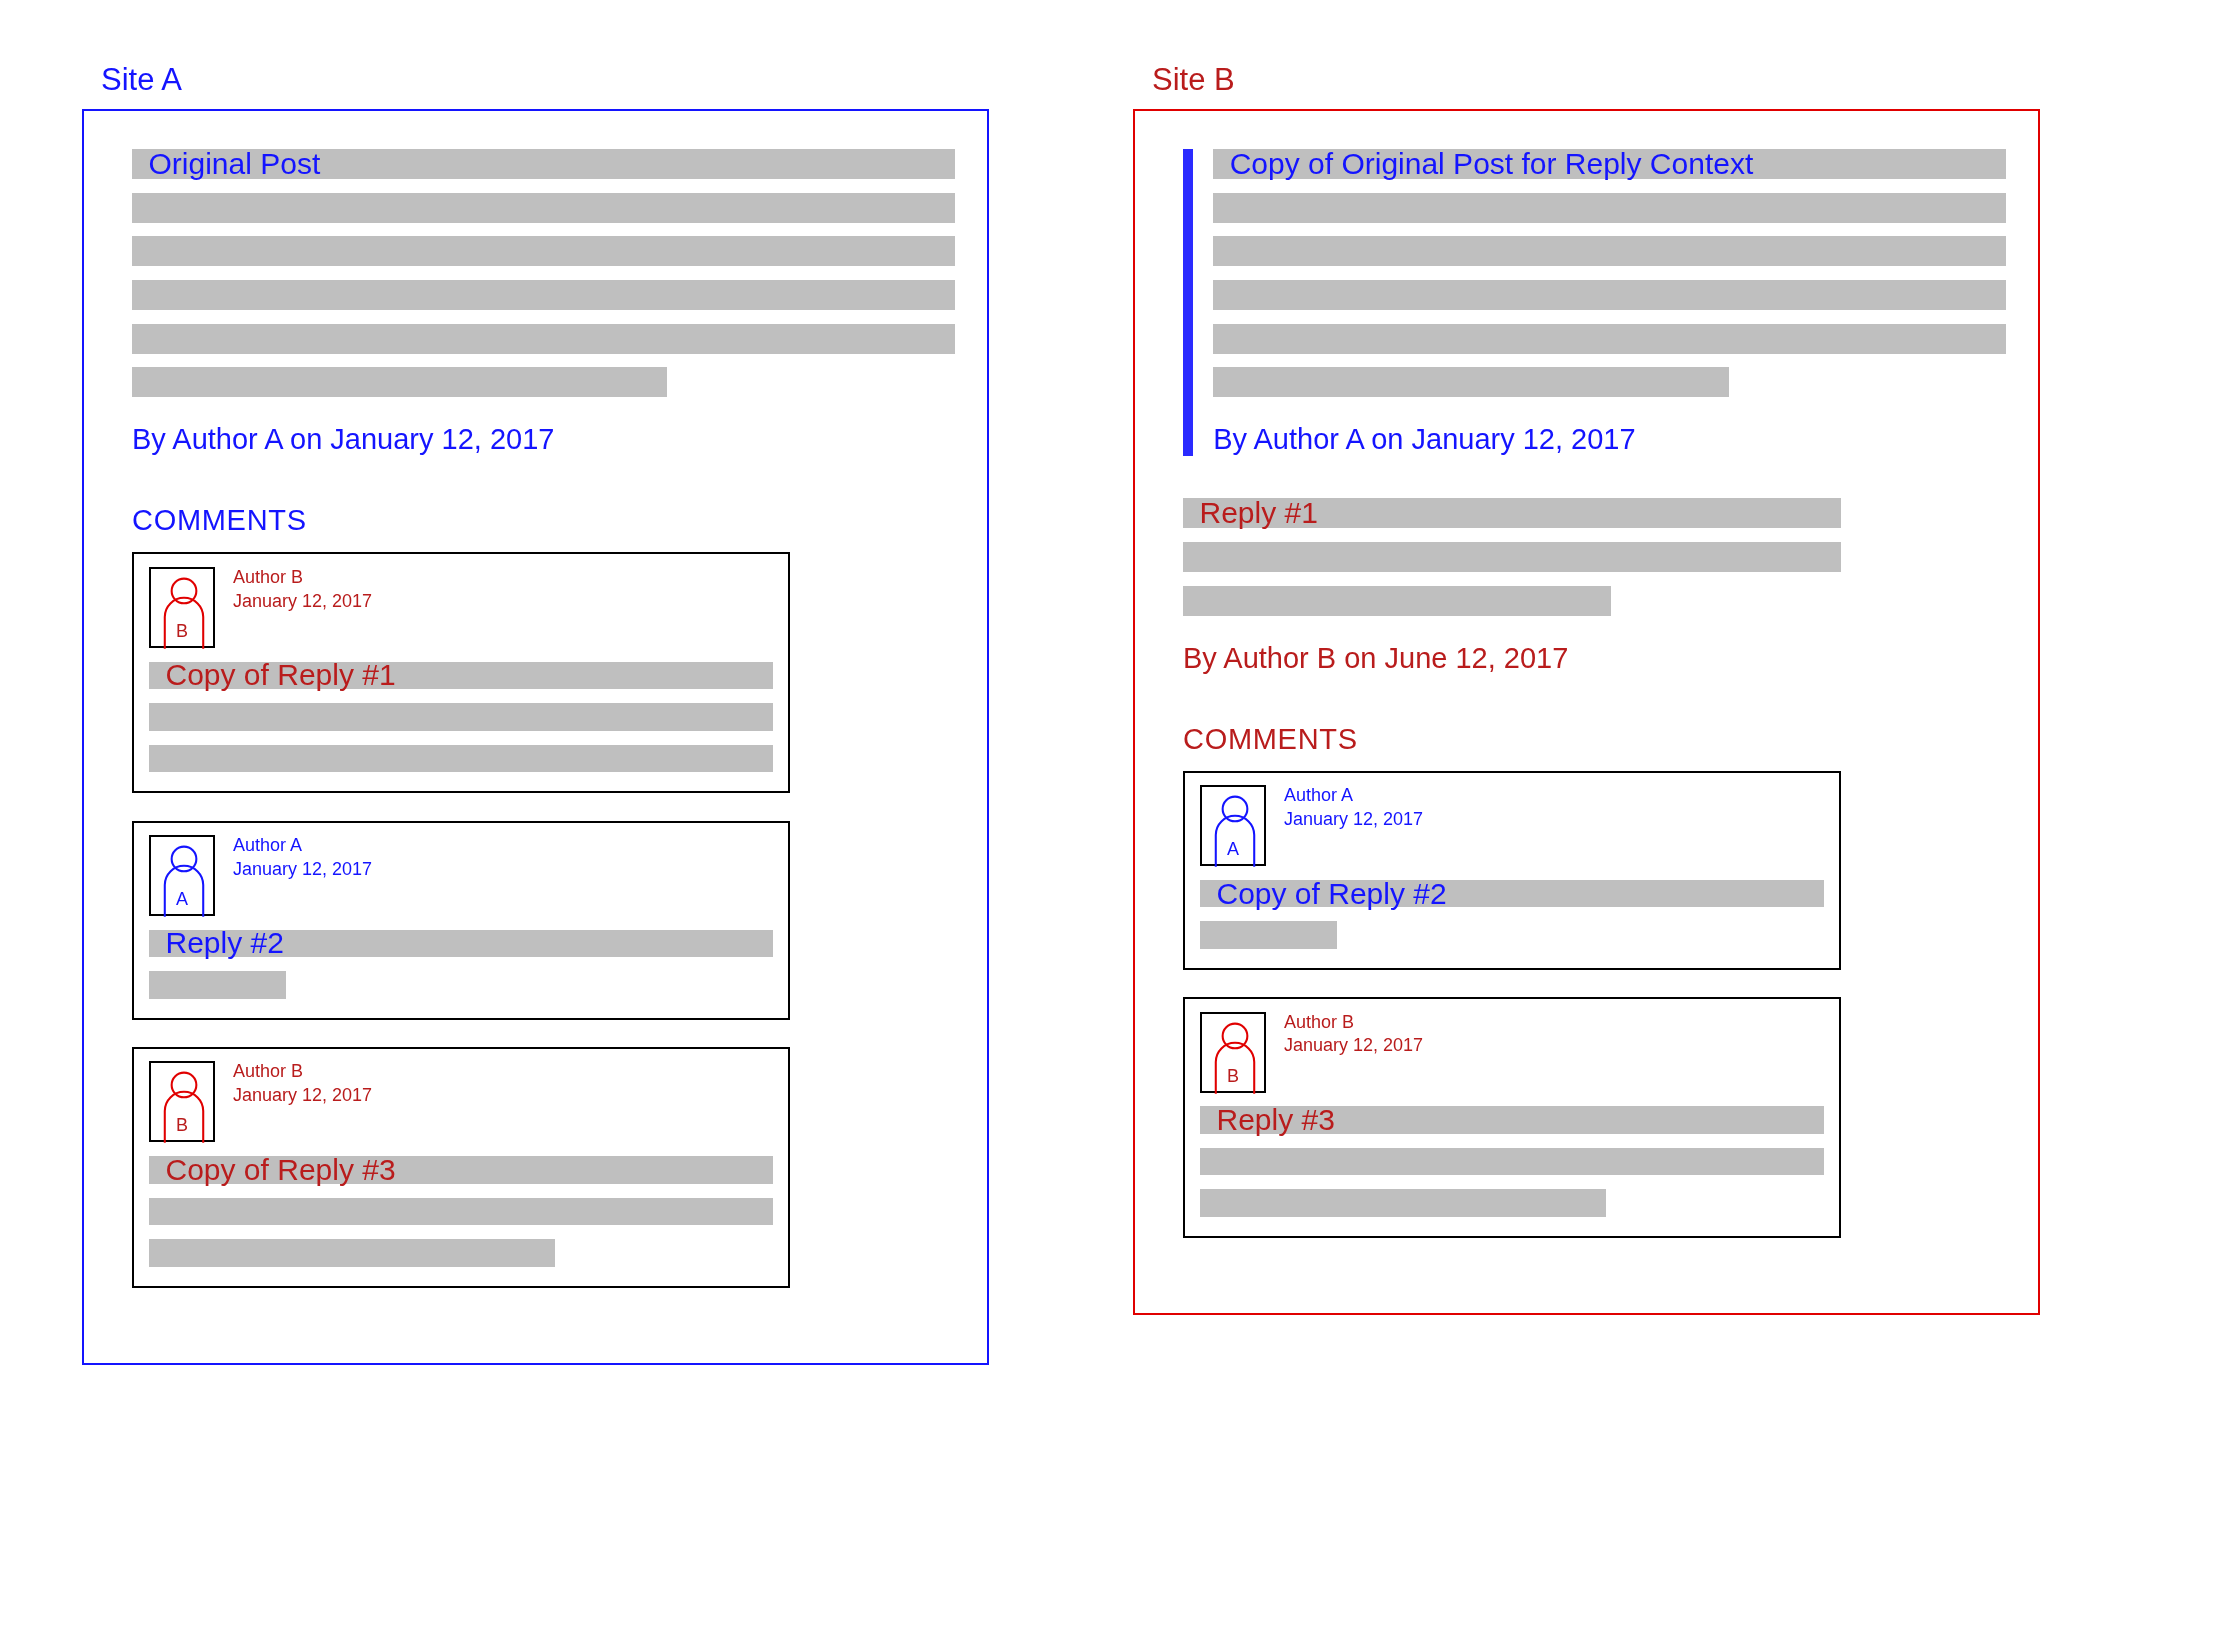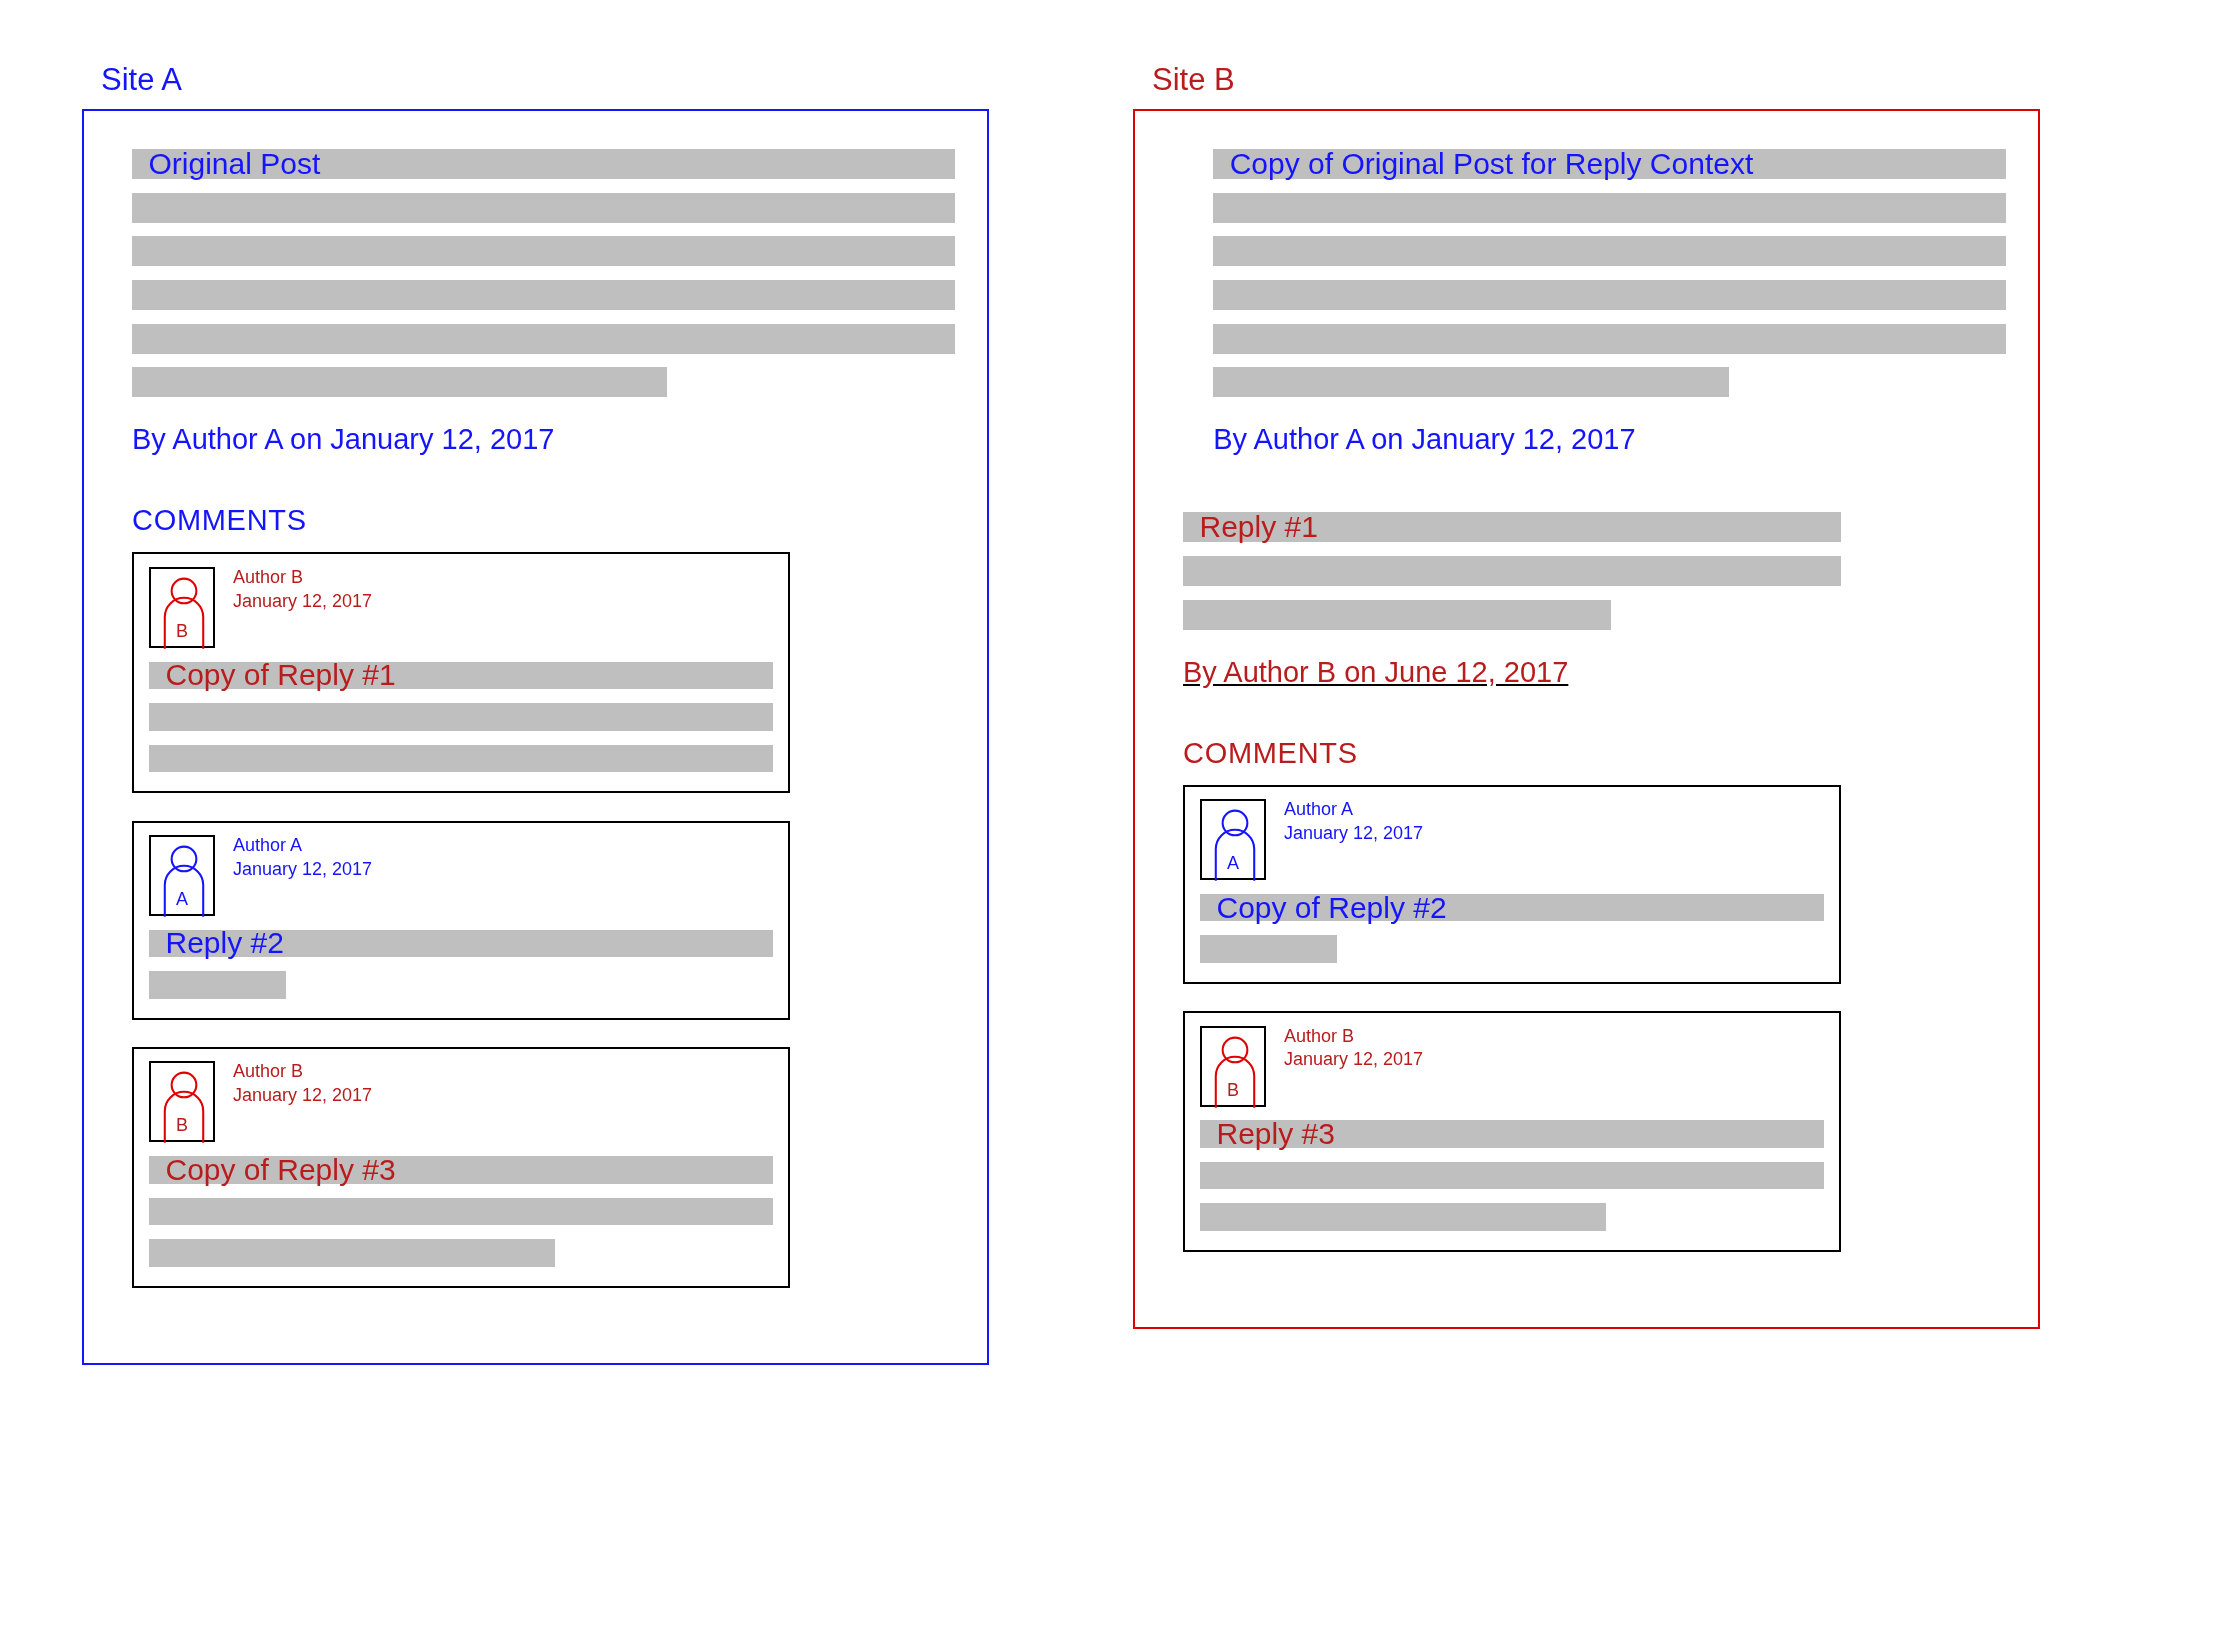--- a/index.html
+++ b/index.html
@@ -20,40 +20,40 @@
   
   .filler-rows { display: flex; flex-direction: column; gap: 13.7px; }
   .bar { height: 30px; background: #bfbfbf; position: relative; }
   .bar .overlay { position: absolute; top: 50%; left: 16.5px; transform: translateY(-50%); font-size: 30px; }
   .half  { width: 65%; }
   .tiny  { width: 22%; }
 
   .byline { font-size: 29px; margin-top: 26px; }
 
   
-  .quote { display: flex; align-items: flex-end; }
+  .quote { display: flex; }
   .quote-bar { width: 9.6px; background: #2a2aff; margin-right: 20.6px; flex: none; }
   .quote-body { flex: 1; }
 
   .section-heading { font-size: 29px; letter-spacing: 0.7px; margin: 48px 0 15px 0; }
 
   .comment-box { border: 2.7px solid; padding: 12.4px 15px 19px 15px; margin-bottom: 27.5px; }
   .comment-header { display: flex; gap: 18px; align-items: flex-start; margin-bottom: 13.7px; }
   .avatar { width: 66px; height: 81px; border: 2.1px solid; position: relative; flex: none; }
   .avatar svg { display: block; }
   .avatar .av-letter { position: absolute; bottom: 4.1px; width: 100%; text-align: center; font-size: 18px; }
   .author-name { font-size: 18px; }
   .author-date { font-size: 18px; margin-top: 2.7px; }
 
   .comment-body .filler-rows { gap: 14px; }
   .comment-body .bar { height: 27.5px; }
 
   .comment-list, .reply-block { width: 80%; }
 
-  .reply-block { margin-top: 56px; text-decoration: underline; }
+  .reply-block { margin-top: 42px; }
 
   .wide { width: 100%; }
 </style>
 </head>
 <body>
 
 <div class="canvas">
 
   <div class="site-col">
     <div class="site-label blue-text">Site A</div>

